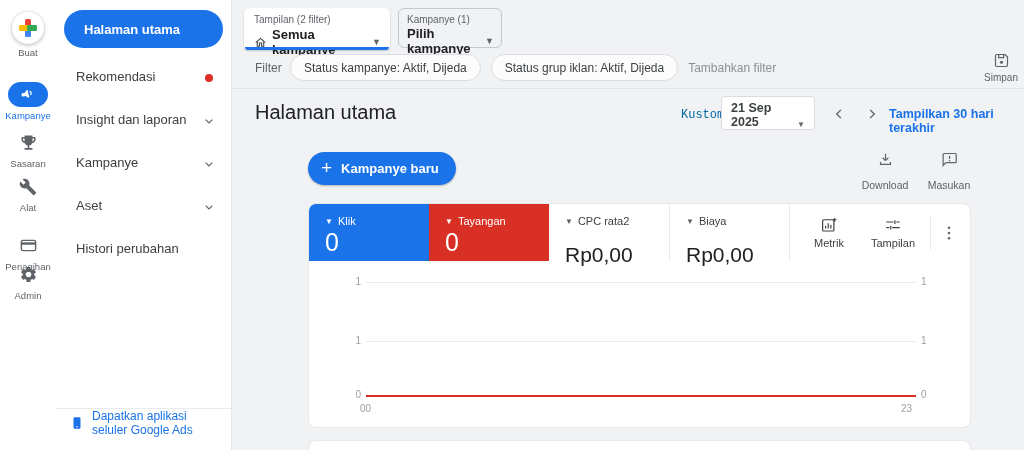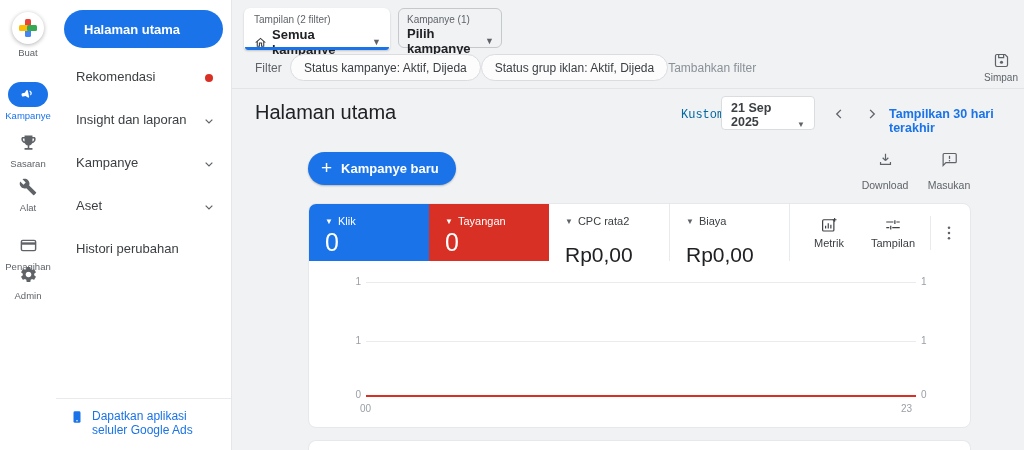--- a/index.html
+++ b/index.html
@@ -22,36 +22,36 @@
   .rail-pill { width:40px; height:25px; border-radius:13px; display:flex; align-items:center; justify-content:center; }
   .rail-item.active .rail-pill { background:#1a73e8; }
 
   
   .subnav { position:absolute; left:56px; top:0; width:176px; height:450px; background:#fff; border-right:1px solid #e4e6e9; z-index:2; }
   .nav-pill { margin:10px 8px 8px; height:38px; border-radius:19px; background:#1a73e8; color:#fff; font-size:13px; font-weight:bold; display:flex; align-items:center; padding-left:20px; cursor:pointer; }
   .nav-item { height:43px; display:flex; align-items:center; justify-content:space-between; padding:0 14px 0 20px; font-size:13px; color:#3c4043; cursor:pointer; }
   .nav-item .lbl { line-height:1.3; max-width:124px; }
   .red-dot { width:8px; height:8px; border-radius:50%; background:#d93025; flex:none; margin-right:4px; }
   .chev { flex:none; display:flex; }
-  .app-link { position:absolute; bottom:0; left:0; right:0; background:#fff; border-top:1px solid #e8eaed; padding:10px 10px 13px 14px; display:flex; gap:8px; font-size:12px; color:#1a73e8; cursor:pointer; }
+  .app-link { position:absolute; bottom:0; left:0; right:0; background:#fff; border-top:1px solid #e8eaed; padding:0 10px 13px 14px; display:flex; align-items:center; gap:8px; font-size:12px; color:#1a73e8; cursor:pointer; }
 
   
   .main { position:absolute; left:232px; top:0; width:792px; height:450px; }
 
   .view-sel { position:absolute; left:12px; top:8px; width:146px; height:42px; background:#fff; border-radius:6px 6px 4px 4px; box-shadow:0 1px 2px rgba(0,0,0,.2); cursor:pointer; }
   .underline { position:absolute; left:1px; right:1px; bottom:0; height:3px; background:#1a73e8; border-radius:0 0 4px 4px; }
   .sel-label { font-size:10px; color:#5f6368; padding:6px 10px 0; }
   .sel-value { display:flex; align-items:center; gap:5px; padding:2px 9px 0 10px; font-size:13px; font-weight:bold; color:#202124; }
   .sel-caret { margin-left:auto; color:#5f6368; font-size:9px; }
   .camp-sel { position:absolute; left:166px; top:8px; width:104px; height:40px; border:1px solid #c6c9cc; border-radius:6px; cursor:pointer; }
   .camp-sel .sel-label { padding:5px 8px 0; }
   .camp-sel .sel-value { padding:1px 7px 0 8px; }
 
   .filter-label { position:absolute; left:23px; top:61px; font-size:12px; color:#5f6368; }
-  .chips { position:absolute; left:58px; top:54px; display:flex; align-items:center; gap:0; }
+  .chips { position:absolute; left:58px; top:54px; display:flex; align-items:center; gap:10px; }
   .chip { height:27px; border:1px solid #dadce0; border-radius:14px; background:#fcfcfd; display:flex; align-items:center; padding:0 13px; font-size:12px; color:#3c4043; cursor:pointer; white-space:nowrap; }
   .add-filter { font-size:12px; color:#8a9097; cursor:pointer; }
   .save-block { position:absolute; left:747px; top:52px; width:44px; display:flex; flex-direction:column; align-items:center; gap:3px; color:#5f6368; font-size:10px; cursor:pointer; }
 
   .hr1 { position:absolute; left:0; right:0; top:88px; height:1px; background:#e2e4e7; }
   .page-title { position:absolute; left:23px; top:101px; font-size:20px; color:#202124; }
   .date-mode { position:absolute; left:449px; top:108px; font-size:12px; color:#0369a1;font-family:Liberation Mono, monospace; }
   .date-box { position:absolute; left:489px; top:96px; width:94px; height:34px; background:#fff; border:1px solid #dadce0; border-radius:4px; display:flex; align-items:flex-end; padding:0 9px; font-size:12.5px; font-weight:bold; color:#3c4043; cursor:pointer; }
   .date-box .sel-caret { font-size:8px; }
   .nav-arrow { position:absolute; top:105px; cursor:pointer; display:flex; }

